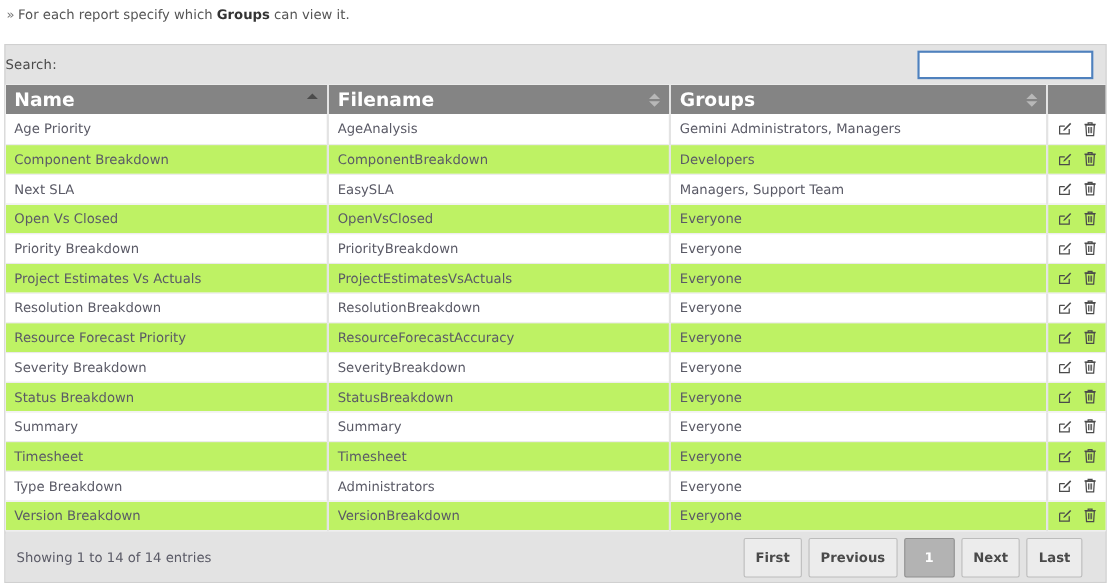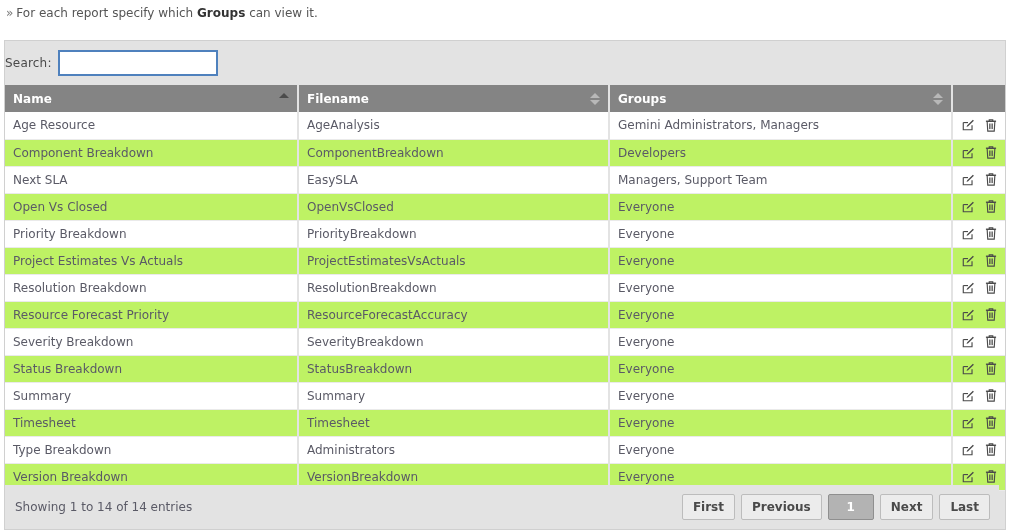--- a/index.html
+++ b/index.html
@@ -34,24 +34,24 @@
     left: 4px;
     top: 40px;
     width: 1002px;
     height: 490px;
     background: #e3e3e3;
     border: 1px solid #d0d0d0;
   }
 
   
   .search-row {
-    height: 44px;
+    height: 36px;
     display: flex;
     align-items: center;
-    justify-content: flex-start;
+    justify-content: space-between;
     padding-right: 11px;
   }
   .search-label {
     font-size: 12px;
     color: #4a4a4a;
     margin-right: 6px;
     letter-spacing: .2px;
   }
   .search-input {
     width: 160px;
@@ -68,21 +68,21 @@
   
   table.dt {
     width: 1000px;
     border-collapse: collapse;
     table-layout: fixed;
     background: #ffffff;
   }
   table.dt thead th {
     background: #848484;
     color: #ffffff;
-    font-size: 12px;
+    font-size: 17px;
     font-weight: bold;
     text-align: left;
     height: 27px;
     padding: 0 0 0 8px;
     border-right: 2px solid #e3e3e3;
     position: relative;
     vertical-align: middle;
     white-space: nowrap;
   }
   table.dt thead th:last-child { border-right: none; }
@@ -130,37 +130,37 @@
     vertical-align: middle;
     margin-right: 9px;
     cursor: pointer;
     line-height: 0;
   }
 
   
   .foot {
     position: absolute;
     left: 0;
-    right: 6px;
+    right: 12px;
     bottom: 0;
     height: 44px;
     background: #e3e3e3;
     display: flex;
     align-items: center;
     justify-content: space-between;
     padding: 0 9px 0 10px;
   }
   .foot-info {
     font-size: 12px;
     color: #5a5a66;
   }
   .pager { display: flex; gap: 6px; }
   .pg-btn {
     min-width: 40px;
-    height: 26px;
+    height: 36px;
     padding: 0 10px;
     background: #ececec;
     border: 1px solid #bcbcbc;
     border-radius: 2px;
     font-family: "DejaVu Sans", "Liberation Sans", sans-serif;
     font-size: 12px;
     font-weight: bold;
     color: #4a4a4a;
     cursor: pointer;
     line-height: 24px;
@@ -216,21 +216,21 @@
               <i class="dn"></i>
             </span>
         </th>
         <th>
           <span></span>
         </th>
       </tr>
     </thead>
     <tbody id="tbody">
         <tr class="odd">
-          <td>Age Resource</td>
+          <td>Age Priority</td>
           <td>AgeAnalysis</td>
           <td>Gemini Administrators, Managers</td>
           <td class="actions"><span class="act-ico"><svg width="14" height="14" viewBox="0 0 16 16" fill="none" stroke="#4a4a4a" stroke-width="1.3">
                 <path d="M2.6 5.2 V13.4 H12.6 V8.4"></path>
                 <path d="M2.6 5.2 H8.0"></path>
                 <path d="M13.6 1.9 L7.1 8.4 L6.3 10.3 L8.2 9.5 L14.7 3.0 Z" fill="#4a4a4a" stroke="none"></path>
               </svg></span><span class="act-ico"><svg width="14" height="15" viewBox="0 0 16 17" fill="none" stroke="#4a4a4a" stroke-width="1.3">
                 <path d="M2.2 3.6 H13.8" stroke-width="1.5"></path>
                 <path d="M6.0 3.6 V2.0 H10.0 V3.6"></path>
                 <path d="M3.6 3.9 L4.3 15.0 H11.7 L12.4 3.9 Z"></path>

